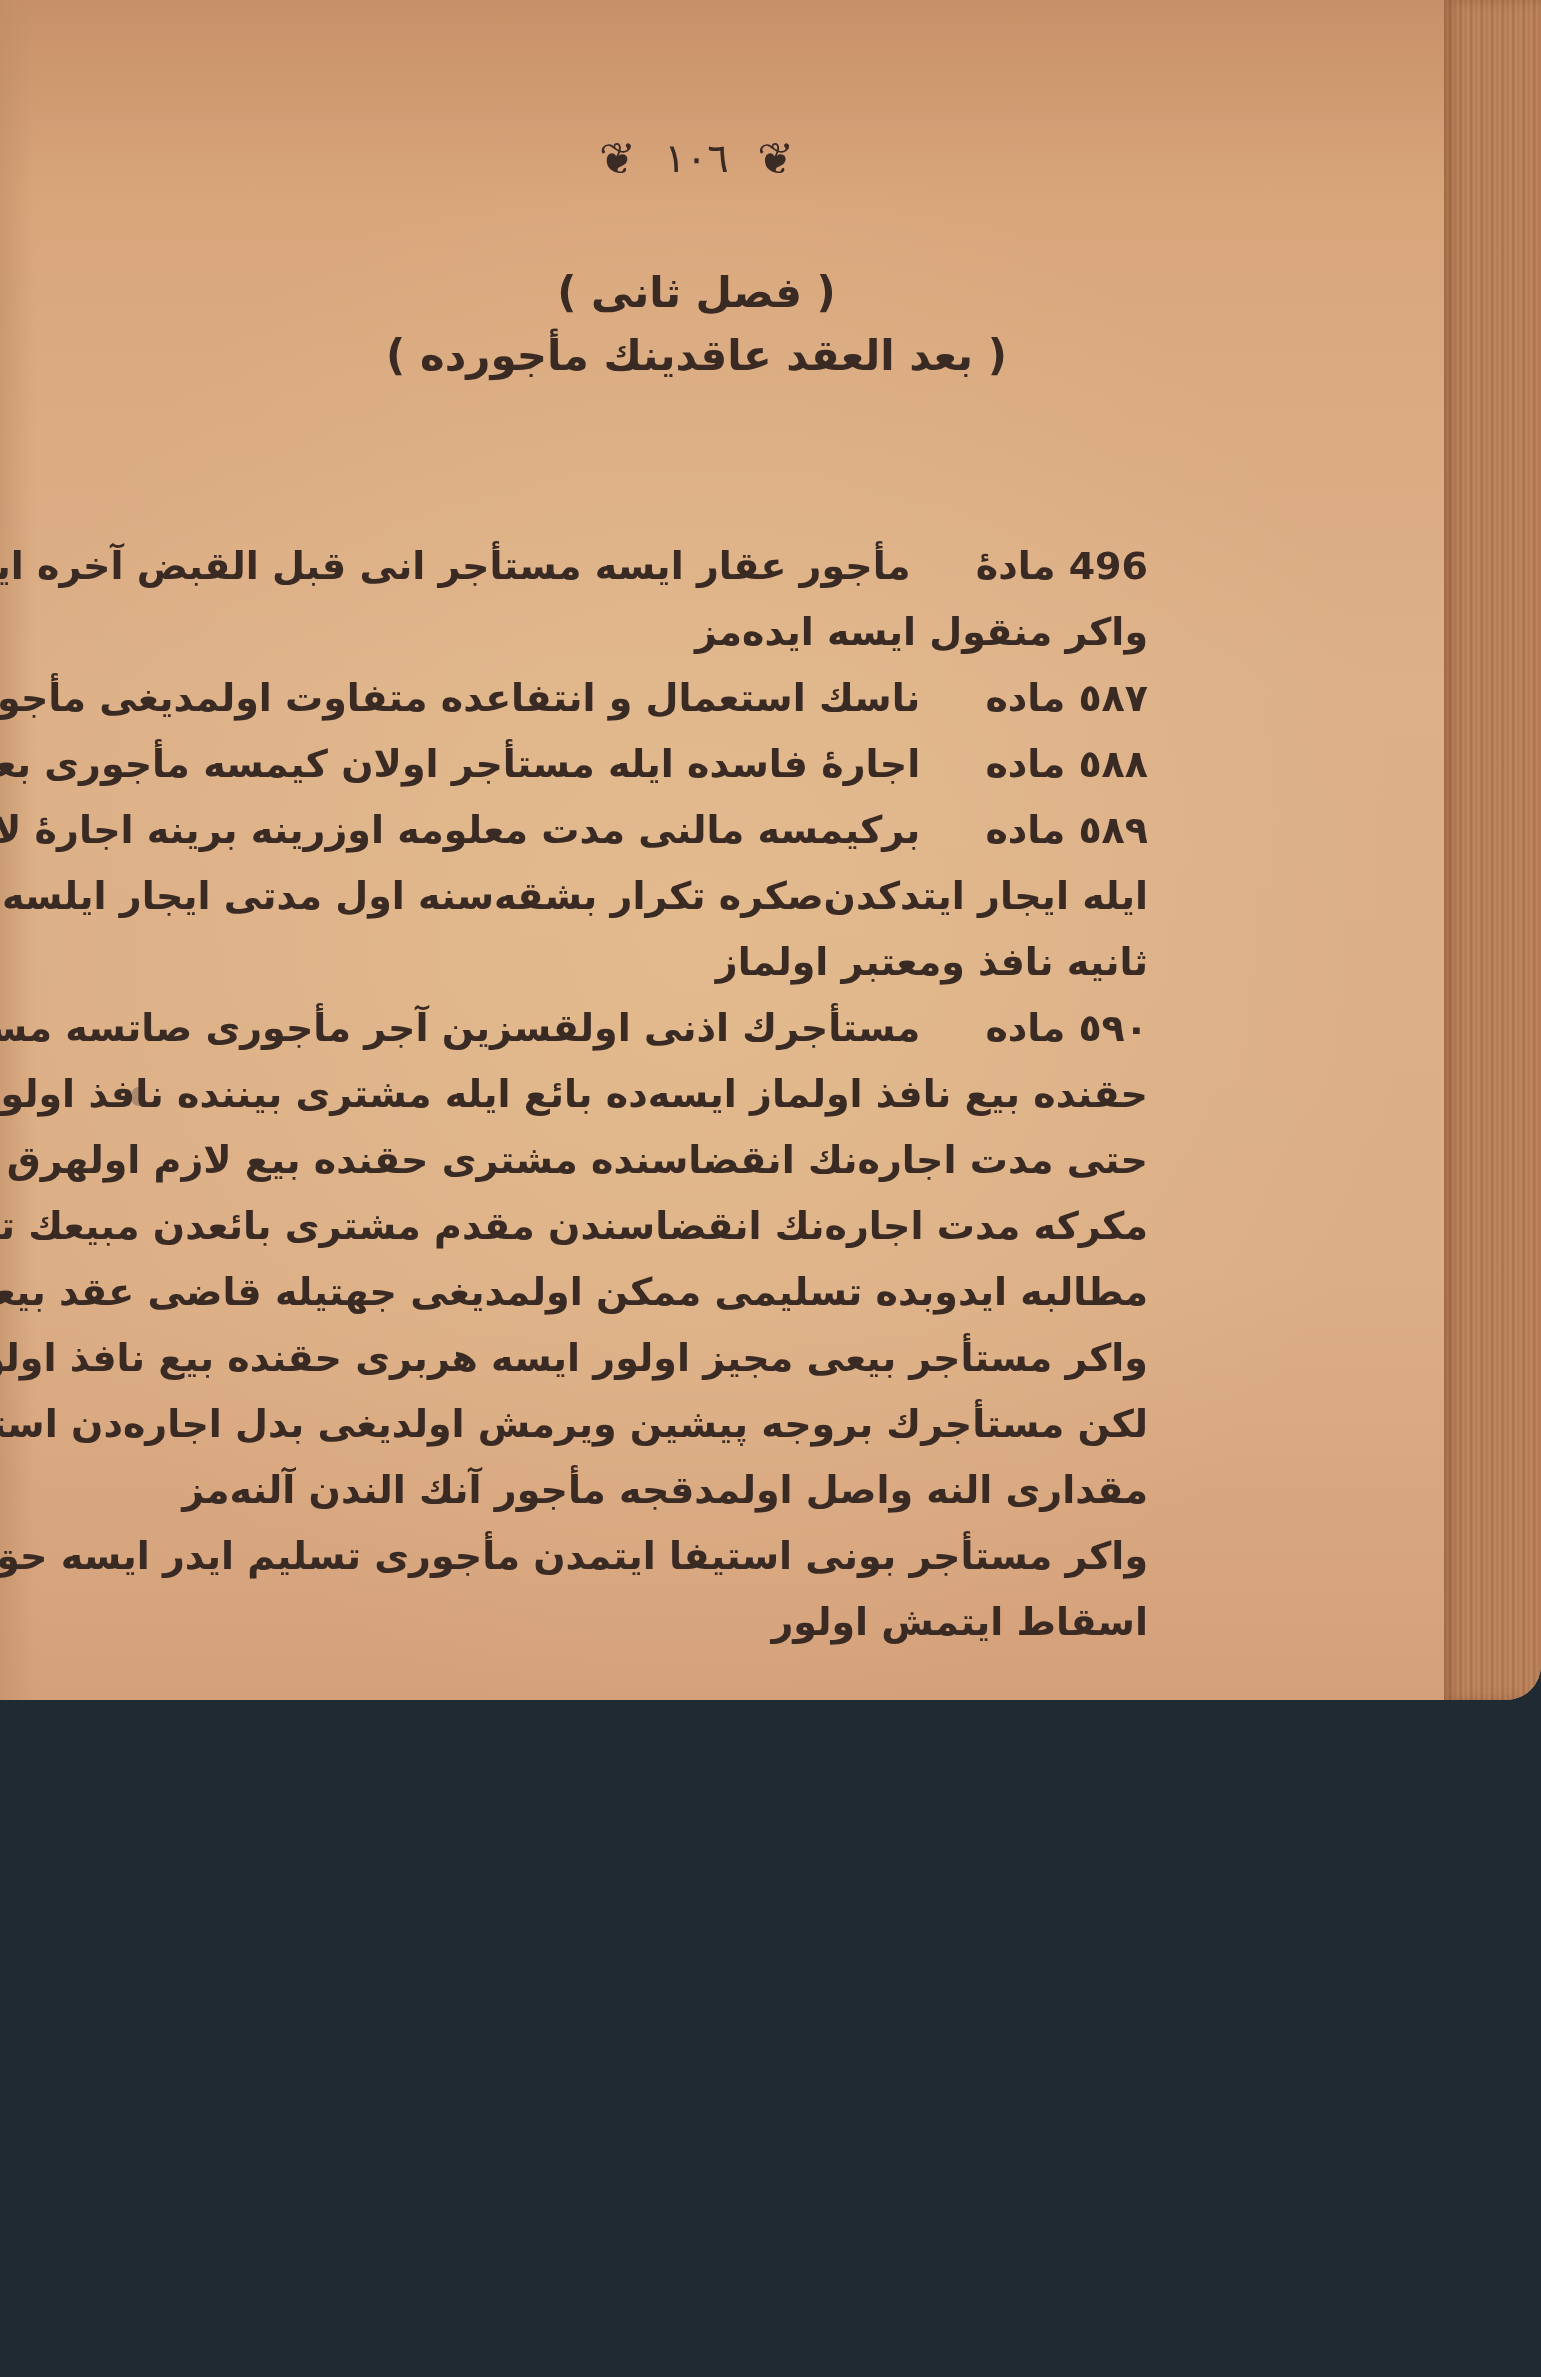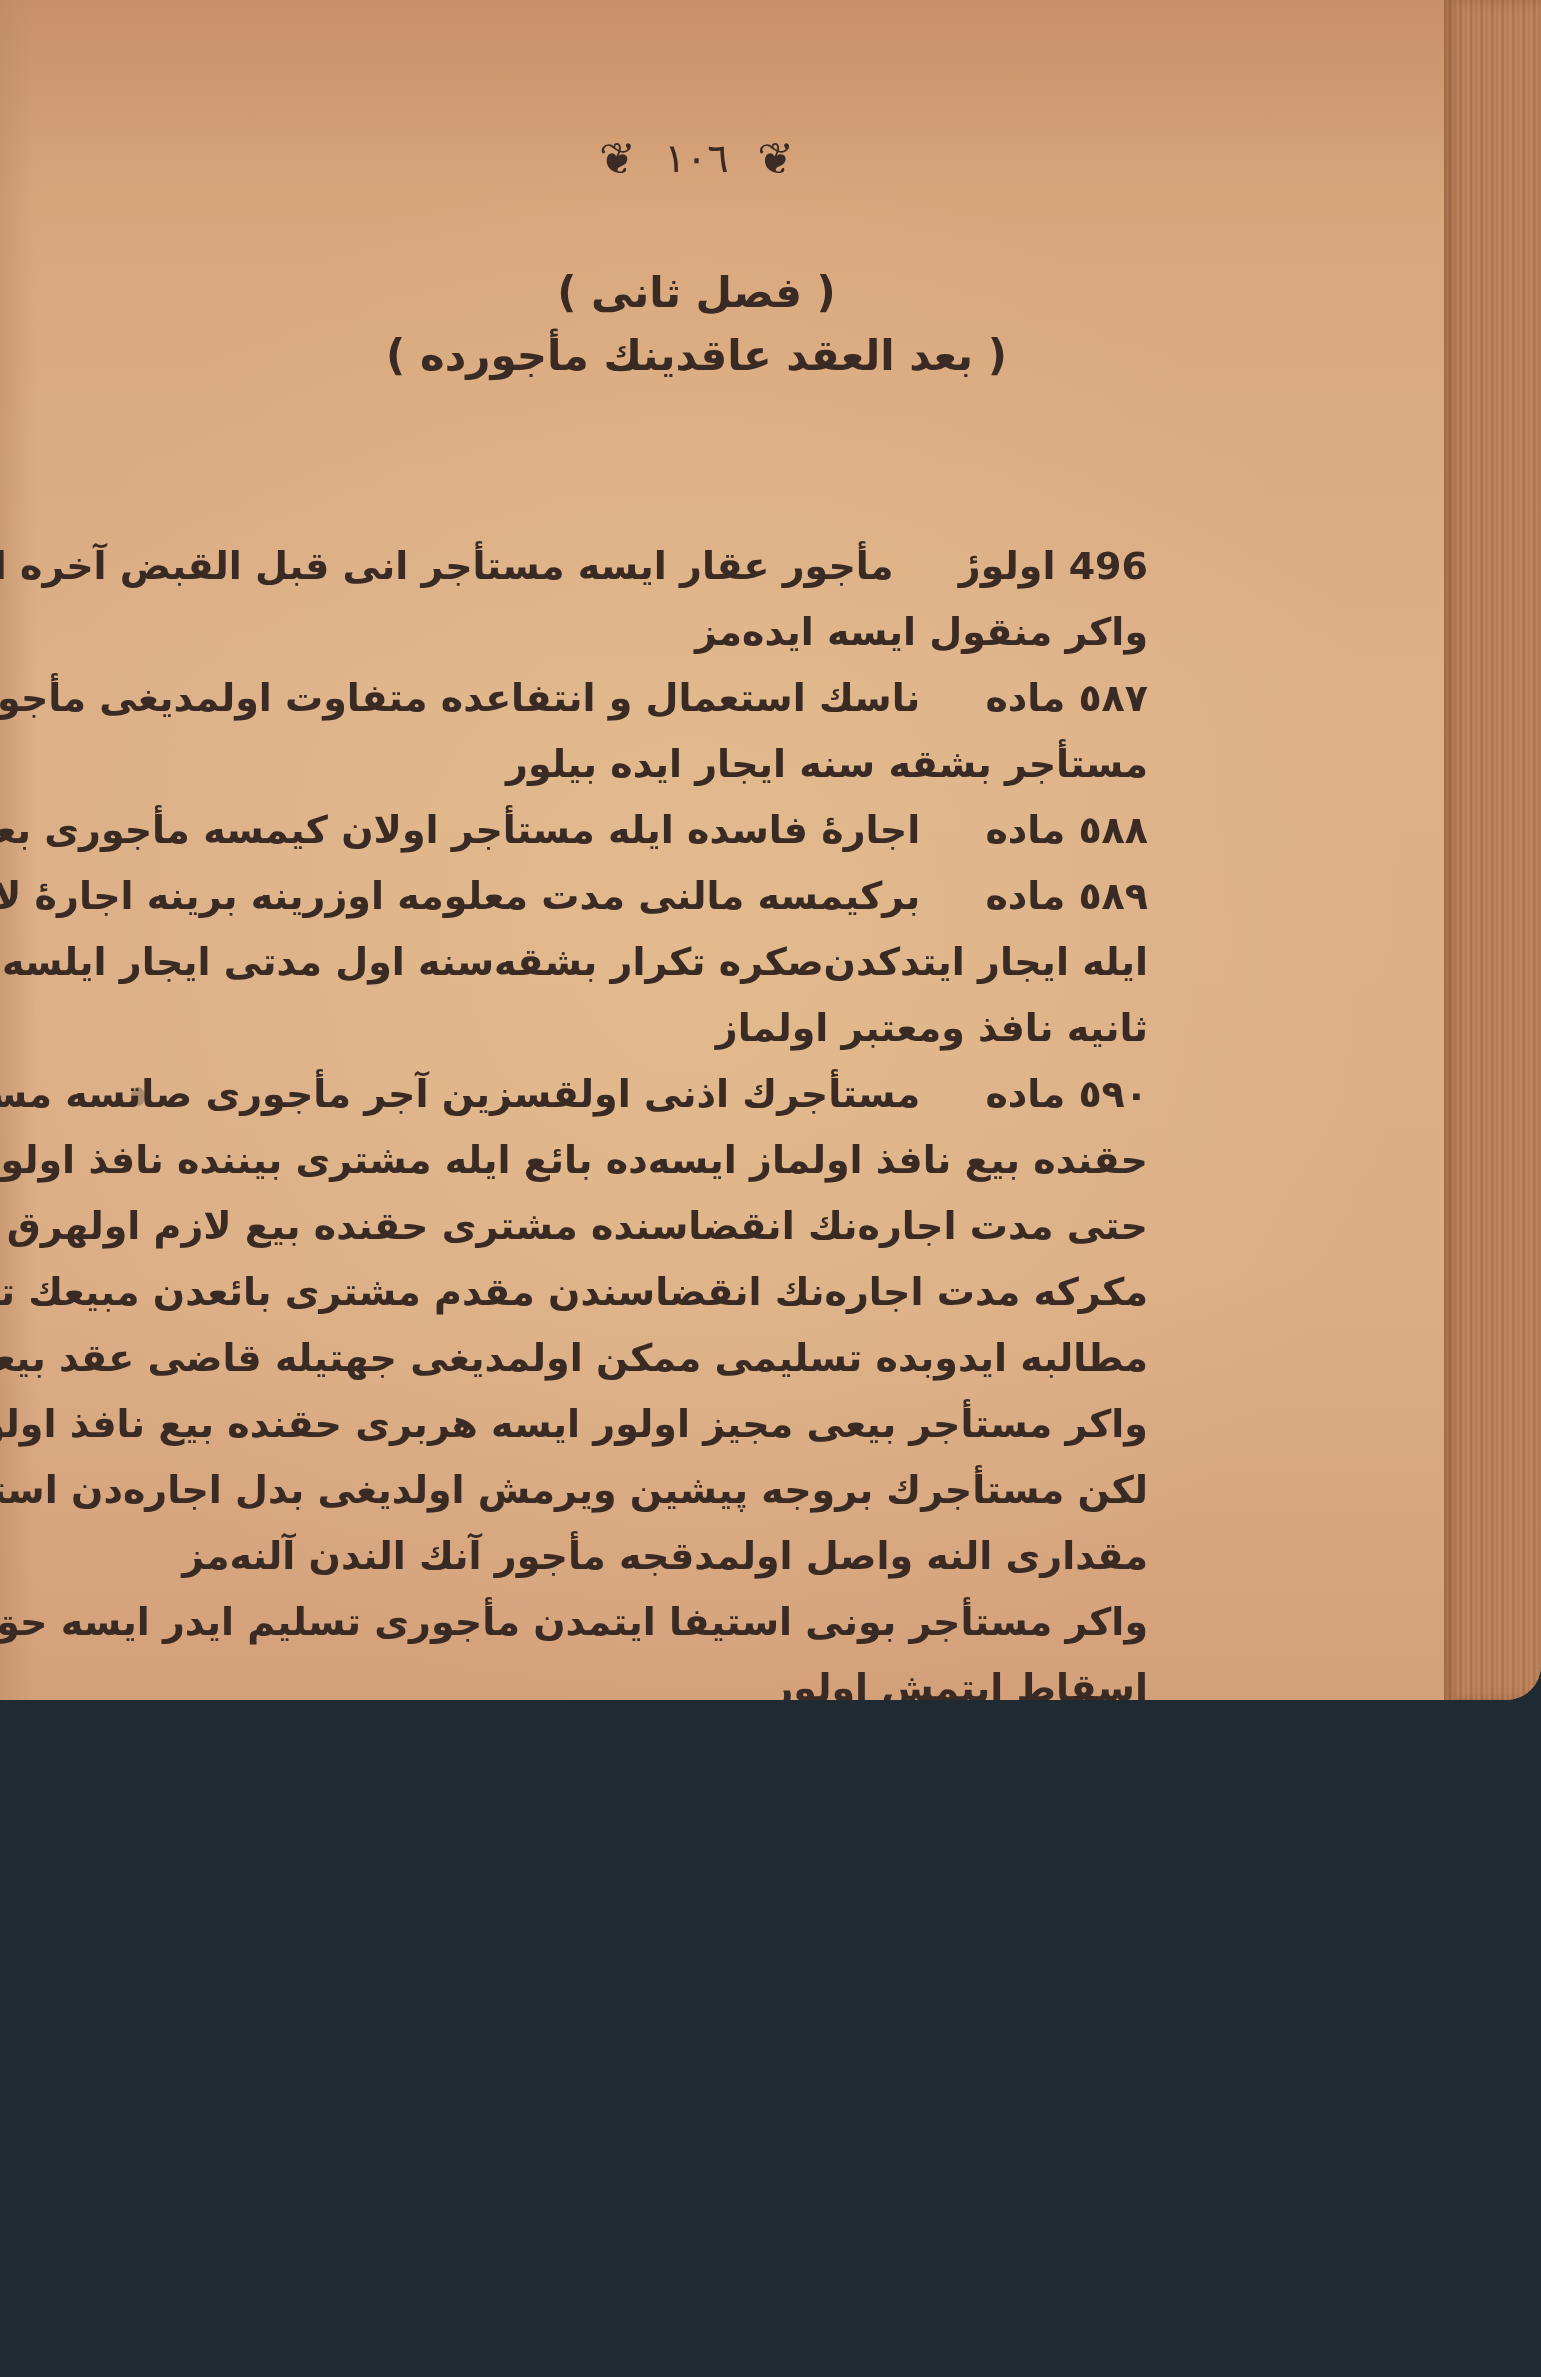--- a/index.html
+++ b/index.html
@@ -145,31 +145,30 @@
     <span class="orn">❦</span>
   </div>
 
   <div class="heading h2">( بعد العقد عاقدينك مأجورده )</div>
   <div class="heading h1">( فصل ثانى )</div>
 
   <div class="body">
 
     <div class="line">
       <span>496</span>
-      <span class="art-num">اولورٔ</span>
+      <span class="art-num">مادهٔ</span>
       <span>مأجور عقار ايسه مستأجر انى قبل القبض آخره ايجار ايده بيلور</span>
     </div>
     <div class="line short">واكر منقول ايسه ايده‌مز</div>
 
     <div class="line">
       <span>٥٨٧</span>
       <span class="art-num">ماده</span>
       <span>ناسك استعمال و انتفاعده متفاوت اولمديغى مأجورى</span>
     </div>
-    <div class="line short">مستأجر بشقه سنه ايجار ايده بيلور</div>
 
     <div class="line">
       <span>٥٨٨</span>
       <span class="art-num">ماده</span>
       <span>اجارهٔ فاسده ايله مستأجر اولان كيمسه مأجورى بعدالقبض</span>
     </div>
 
     <div class="line">
       <span>٥٨٩</span>
       <span class="art-num">ماده</span>

